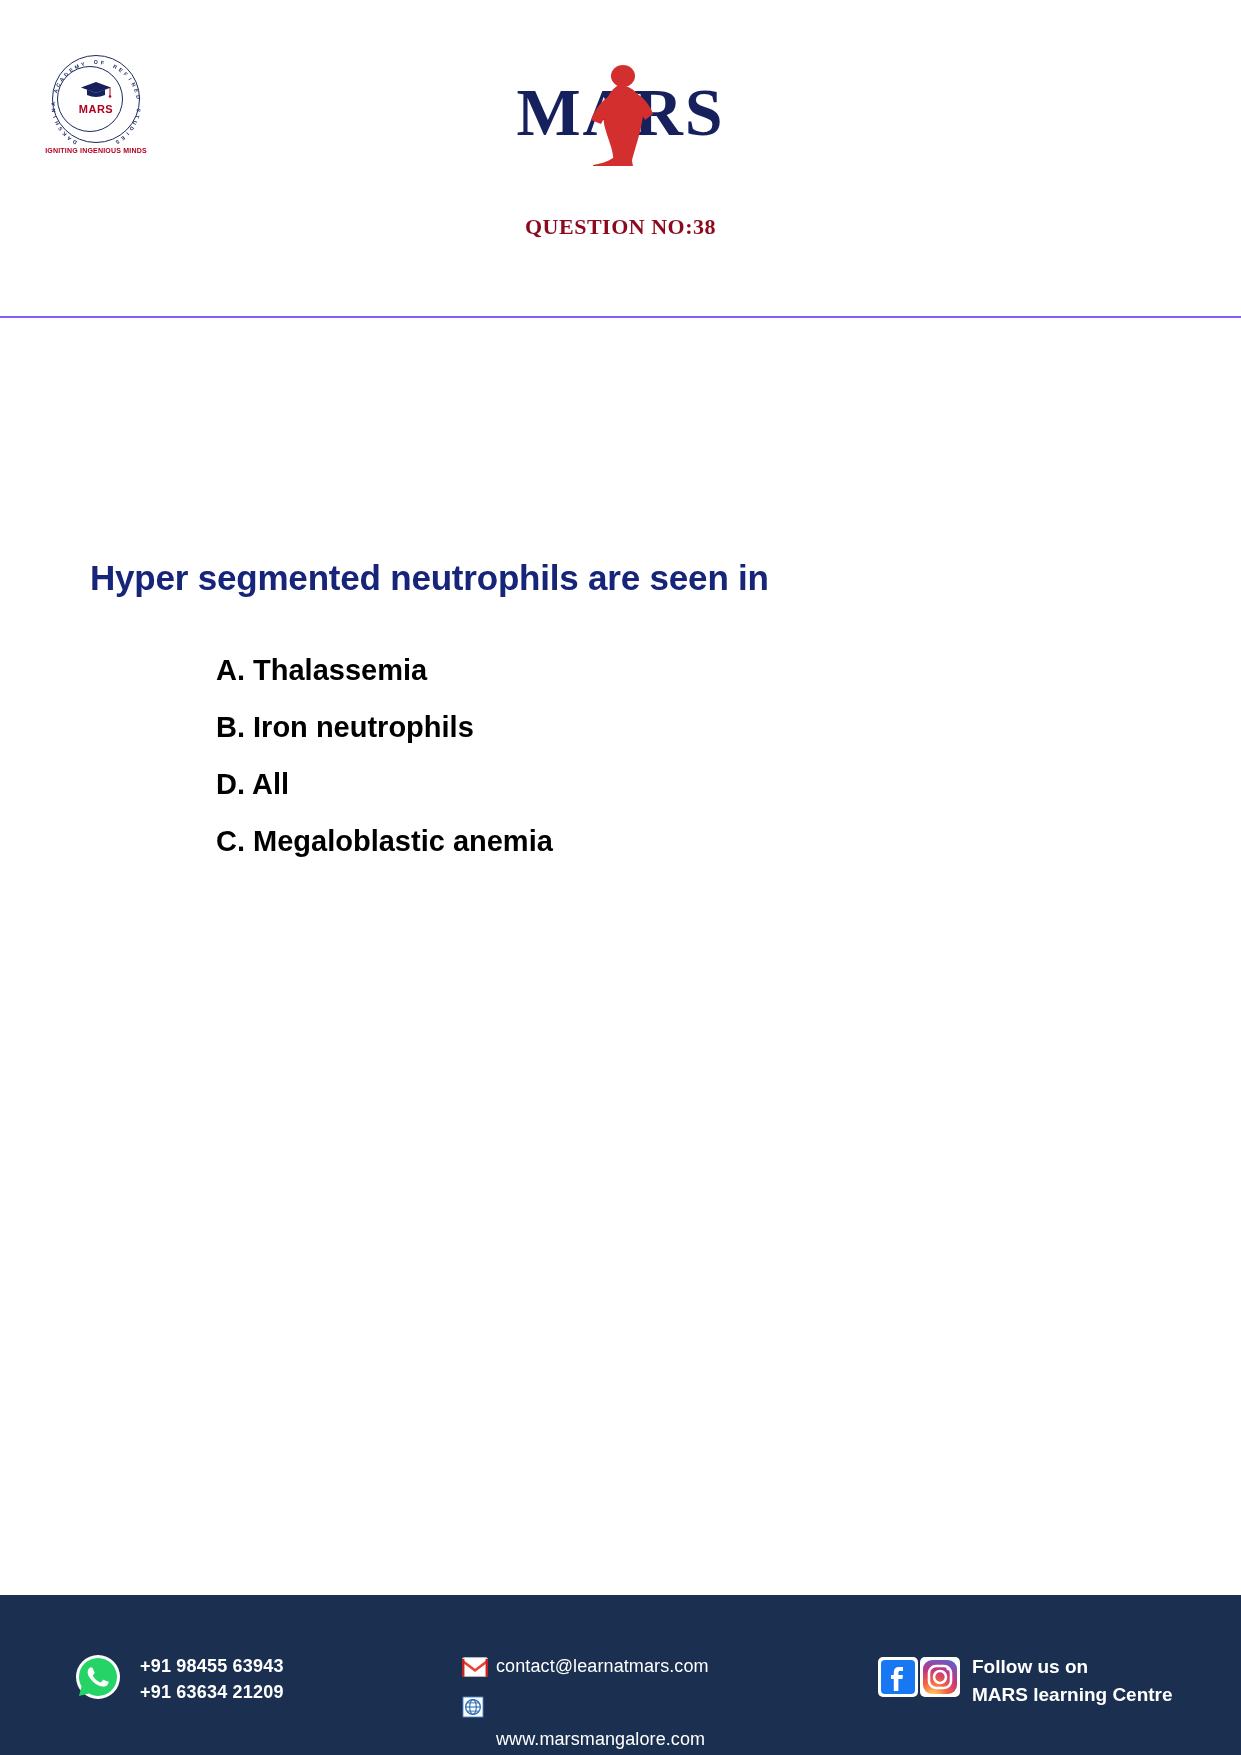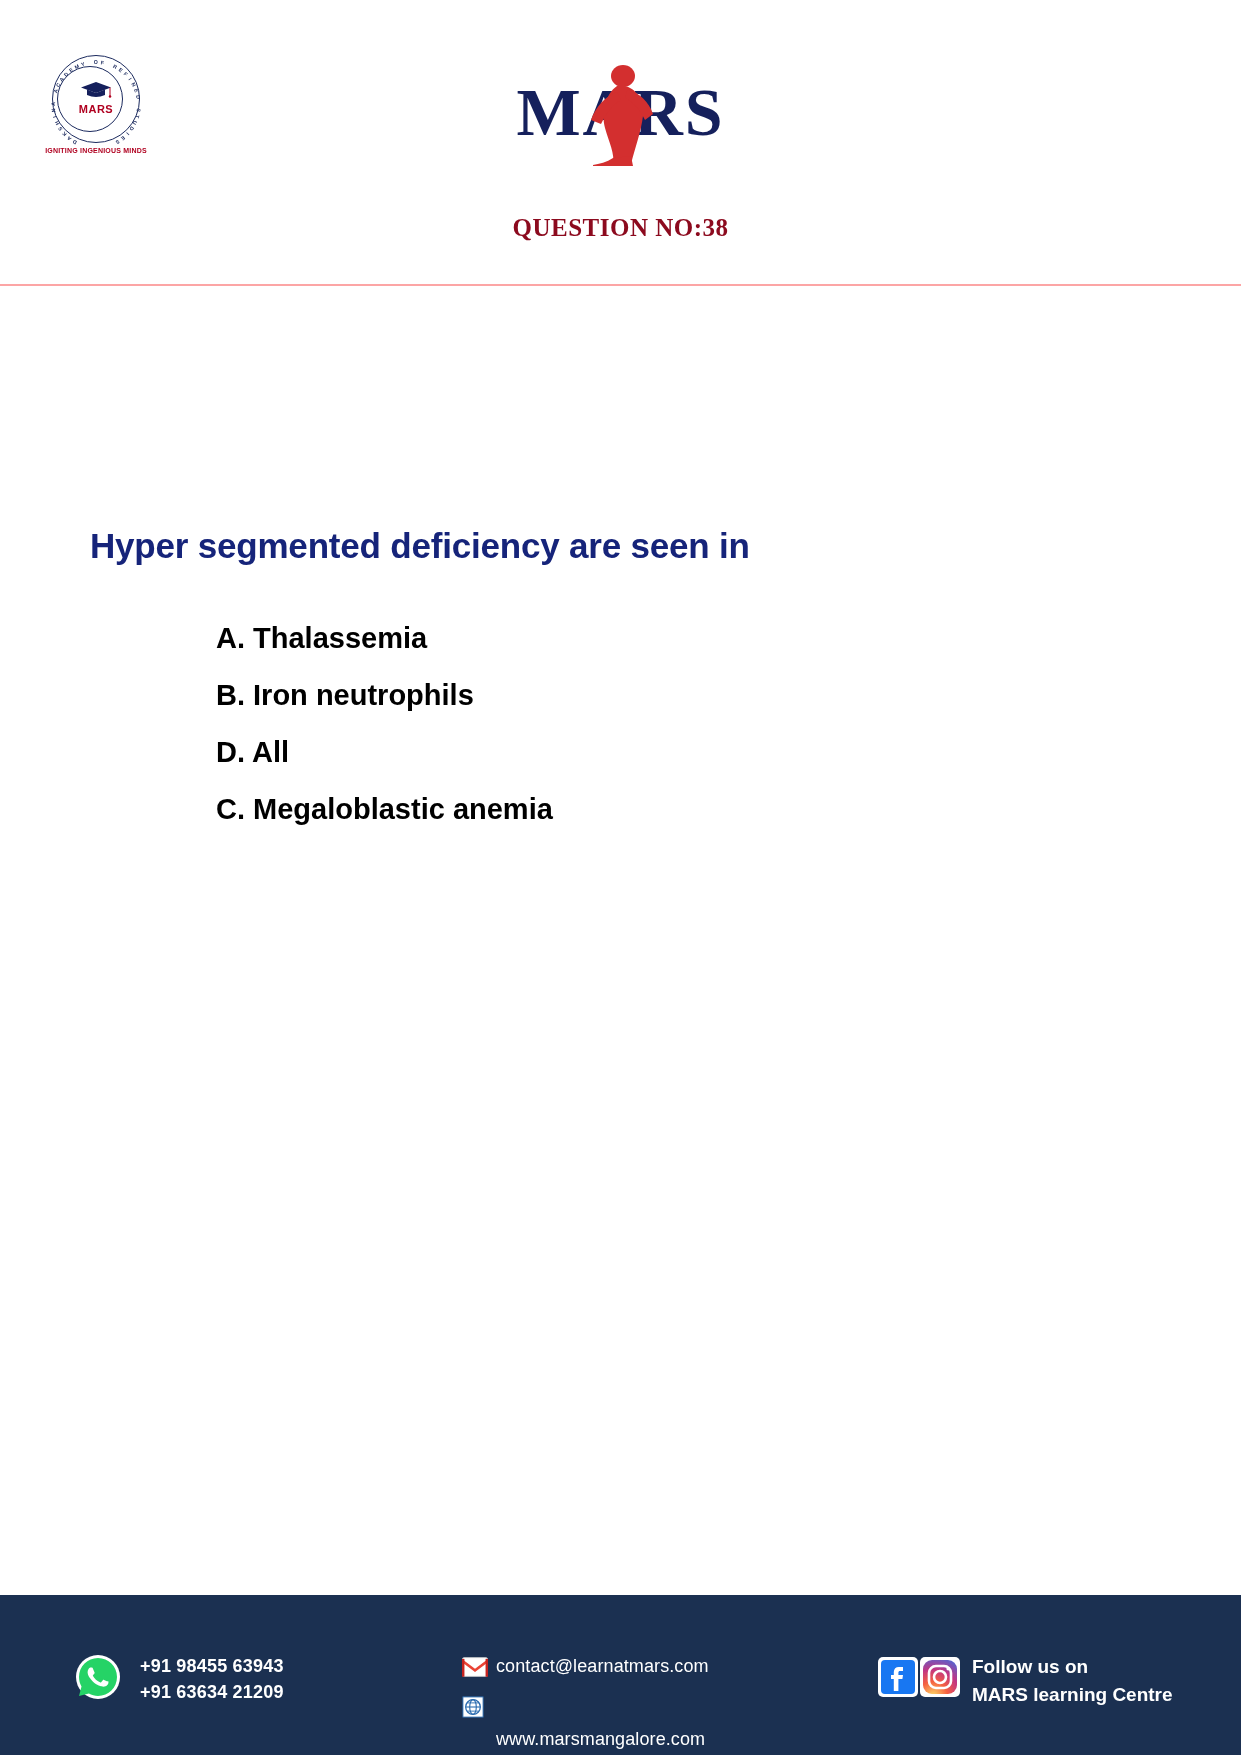--- a/index.html
+++ b/index.html
@@ -11,22 +11,22 @@
     width: 1241px;
     height: 1755px;
     position: relative;
     font-family: "Liberation Sans", sans-serif;
     overflow: hidden;
   }
 
   
   .header {
     position: relative;
-    height: 286px;
-    border-bottom: 2px solid #fca5a5;
+    height: 318px;
+    border-bottom: 2px solid #8b5cf6;
     box-sizing: border-box;
   }
 
   
   .emblem {
     position: absolute;
     left: 46px;
     top: 55px;
     width: 100px;
     height: 112px;
@@ -128,21 +128,21 @@
   }
 
   .question-no {
     position: absolute;
     left: 0;
     top: 214px;
     width: 100%;
     text-align: center;
     font-family: "Liberation Serif", serif;
     font-weight: bold;
-    font-size: 25px;
+    font-size: 22px;
     color: #8c0a1e;
     letter-spacing: .5px;
   }
 
   
   .content {
     position: relative;
     padding: 0;
   }
   .question-stem {
@@ -316,21 +316,21 @@
       <path d="M30 30 C18 34 8 46 4 58 L14 62 C20 50 26 42 34 38 Z" fill="#d32f2f"></path>
       <path d="M40 28 C52 30 62 40 66 52 L58 58 C52 46 46 40 38 36 Z" fill="#d32f2f"></path>
       <path d="M26 96 C20 100 12 102 6 103 L6 104 L46 104 L44 94 Z" fill="#d32f2f"></path>
     </svg>
   </div>
 
   <div class="question-no">QUESTION NO:38</div>
 </div>
 
 <div class="content">
-  <div class="question-stem">Hyper segmented deficiency are seen in</div>
+  <div class="question-stem">Hyper segmented neutrophils are seen in</div>
   <ul class="options">
     <li>A. Thalassemia</li>
     <li>B. Iron neutrophils</li>
     <li>D. All</li>
     <li>C. Megaloblastic anemia</li>
   </ul>
 </div>
 
 <div class="footer">
   <div class="footer-inner">

